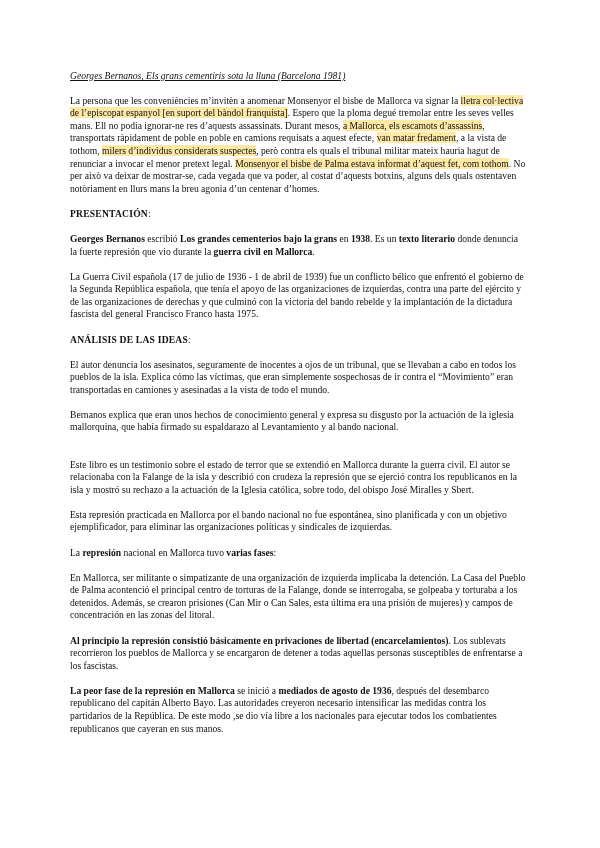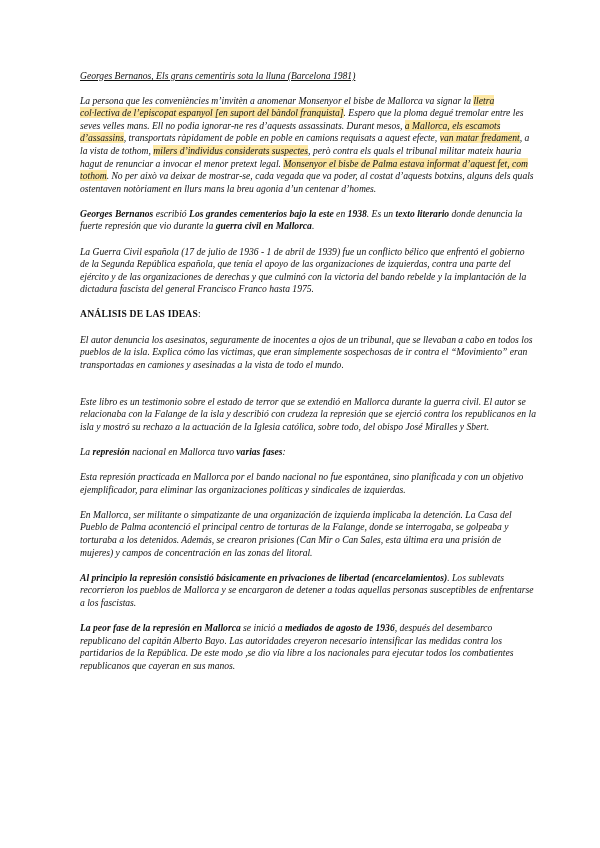--- a/index.html
+++ b/index.html
@@ -1,56 +1,58 @@
 <!DOCTYPE html>
 <html><head>
 <meta charset="utf-8">
 <style>
   html, body { margin: 0; padding: 0; background: #ffffff; }
   body { width: 600px; height: 848px; position: relative; overflow: hidden; }
   .page {
-    position: absolute; left: 80px; top: 70px; width: 456px;
+    position: absolute; left: 70px; top: 70px; width: 456px;
     font-family: "Liberation Serif", "DejaVu Serif", serif;
     font-size: 9.6px; line-height: 12.6px; color: #111111;
   }
   .caption { font-style: italic; text-decoration: underline; margin: 0 0 12px 0; }
-  p { margin: 0 0 12.5px 0; font-style: italic; }
+  p { margin: 0 0 12.5px 0; }
   .heading { font-weight: bold; letter-spacing: 0.2px; margin: 0 0 12.5px 0; }
   .heading .colon { font-weight: normal; }
   .hl { background: #fde8a6; }
   b { font-weight: bold; }
   .gap { height: 12px; }
 </style>
 </head>
 <body>
 
 <div class="page">
 
   <div class="caption">Georges Bernanos, Els grans cementiris sota la lluna (Barcelona 1981)</div>
 
   <p>
     <span>La persona que les conveniències m’invitèn a anomenar Monsenyor el bisbe de Mallorca va signar la </span><span class="hl">lletra col·lectiva de l’episcopat espanyol [en suport del bàndol franquista]</span><span>. Espero que la ploma degué tremolar entre les seves velles mans. Ell no podia ignorar-ne res d’aquests assassinats. Durant mesos, </span><span class="hl">a Mallorca, els escamots d’assassins</span><span>, transportats ràpidament de poble en poble en camions requisats a aquest efecte, </span><span class="hl">van matar fredament</span><span>, a la vista de tothom, </span><span class="hl">milers d’individus considerats suspectes</span><span>, però contra els quals el tribunal militar mateix hauria hagut de renunciar a invocar el menor pretext legal. </span><span class="hl">Monsenyor el bisbe de Palma estava informat d’aquest fet, com tothom</span><span>. No per això va deixar de mostrar-se, cada vegada que va poder, al costat d’aquests botxins, alguns dels quals ostentaven notòriament en llurs mans la breu agonia d’un centenar d’homes.</span>
   </p>
 
+  <div class="heading"><span>PRESENTACIÓN</span><span class="colon">:</span></div>
   <p>
-    <b>Georges Bernanos</b><span> escribió </span><b>Los grandes cementerios bajo la este</b><span> en </span><b>1938</b><span>. Es un </span><b>texto literario</b><span> donde denuncia la fuerte represión que vio durante la </span><b>guerra civil en Mallorca</b><span>.</span>
+    <b>Georges Bernanos</b><span> escribió </span><b>Los grandes cementerios bajo la grans</b><span> en </span><b>1938</b><span>. Es un </span><b>texto literario</b><span> donde denuncia la fuerte represión que vio durante la </span><b>guerra civil en Mallorca</b><span>.</span>
   </p>
 
   <p>La Guerra Civil española (17 de julio de 1936 - 1 de abril de 1939) fue un conflicto bélico que enfrentó el gobierno de la Segunda República española, que tenía el apoyo de las organizaciones de izquierdas, contra una parte del ejército y de las organizaciones de derechas y que culminó con la victoria del bando rebelde y la implantación de la dictadura fascista del general Francisco Franco hasta 1975.</p>
 
   <div class="heading"><span>ANÁLISIS DE LAS IDEAS</span><span class="colon">:</span></div>
   <p>El autor denuncia los asesinatos, seguramente de inocentes a ojos de un tribunal, que se llevaban a cabo en todos los pueblos de la isla. Explica cómo las víctimas, que eran simplemente sospechosas de ir contra el “Movimiento” eran transportadas en camiones y asesinadas a la vista de todo el mundo.</p>
+  <p>Bernanos explica que eran unos hechos de conocimiento general y expresa su disgusto por la actuación de la iglesia mallorquina, que había firmado su espaldarazo al Levantamiento y al bando nacional.</p>
 
   <div class="gap"></div>
 
   <p>Este libro es un testimonio sobre el estado de terror que se extendió en Mallorca durante la guerra civil. El autor se relacionaba con la Falange de la isla y describió con crudeza la represión que se ejerció contra los republicanos en la isla y mostró su rechazo a la actuación de la Iglesia católica, sobre todo, del obispo José Miralles y Sbert.</p>
+  <p>Esta represión practicada en Mallorca por el bando nacional no fue espontánea, sino planificada y con un objetivo ejemplificador, para eliminar las organizaciones políticas y sindicales de izquierdas.</p>
   <p>
     <span>La </span><b>represión</b><span> nacional en Mallorca tuvo </span><b>varias fases</b><span>:</span>
   </p>
-  <p>Esta represión practicada en Mallorca por el bando nacional no fue espontánea, sino planificada y con un objetivo ejemplificador, para eliminar las organizaciones políticas y sindicales de izquierdas.</p>
   <p>En Mallorca, ser militante o simpatizante de una organización de izquierda implicaba la detención. La Casa del Pueblo de Palma acontenció el principal centro de torturas de la Falange, donde se interrogaba, se golpeaba y torturaba a los detenidos. Además, se crearon prisiones (Can Mir o Can Sales, esta última era una prisión de mujeres) y campos de concentración en las zonas del litoral.</p>
   <p>
     <b>Al principio la represión consistió básicamente en privaciones de libertad (encarcelamientos)</b><span>. Los sublevats recorrieron los pueblos de Mallorca y se encargaron de detener a todas aquellas personas susceptibles de enfrentarse a los fascistas.</span>
   </p>
   <p>
     <b>La peor fase de la represión en Mallorca</b><span> se inició a </span><b>mediados de agosto de 1936</b><span>, después del desembarco republicano del capitán Alberto Bayo. Las autoridades creyeron necesario intensificar las medidas contra los partidarios de la República. De este modo ,se dio vía libre a los nacionales para ejecutar todos los combatientes republicanos que cayeran en sus manos.</span>
   </p>
 
 </div>
 

